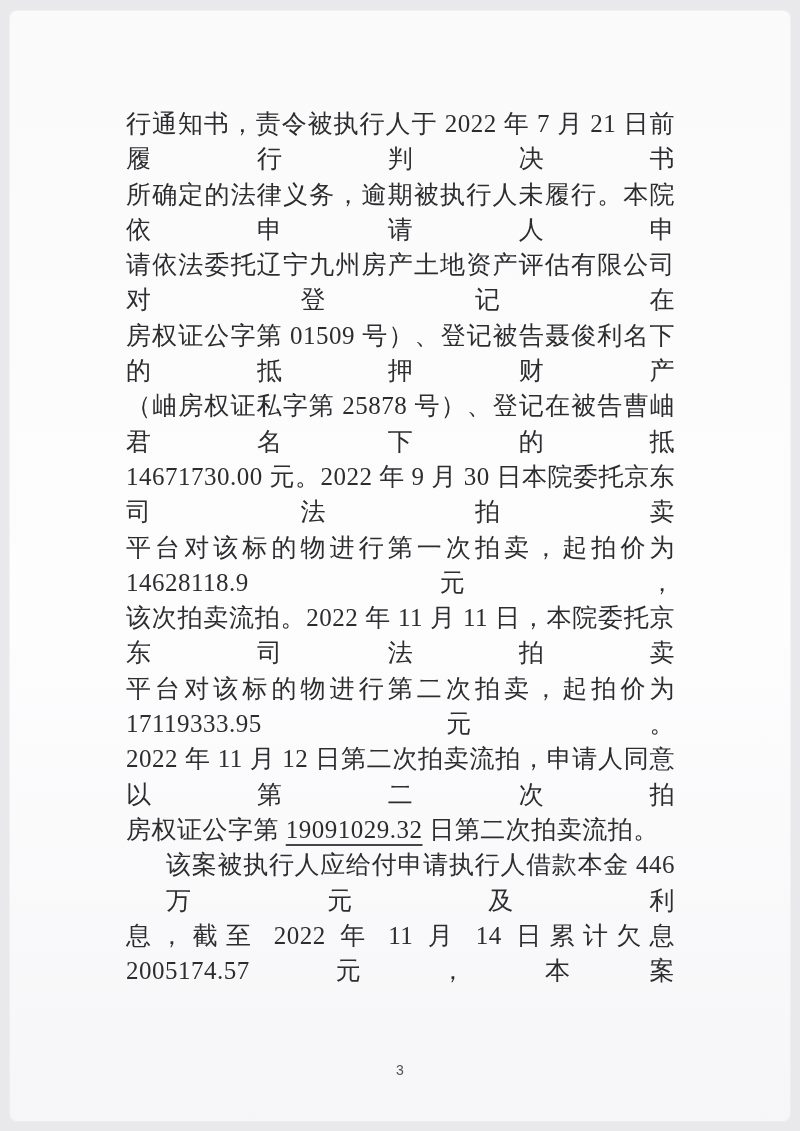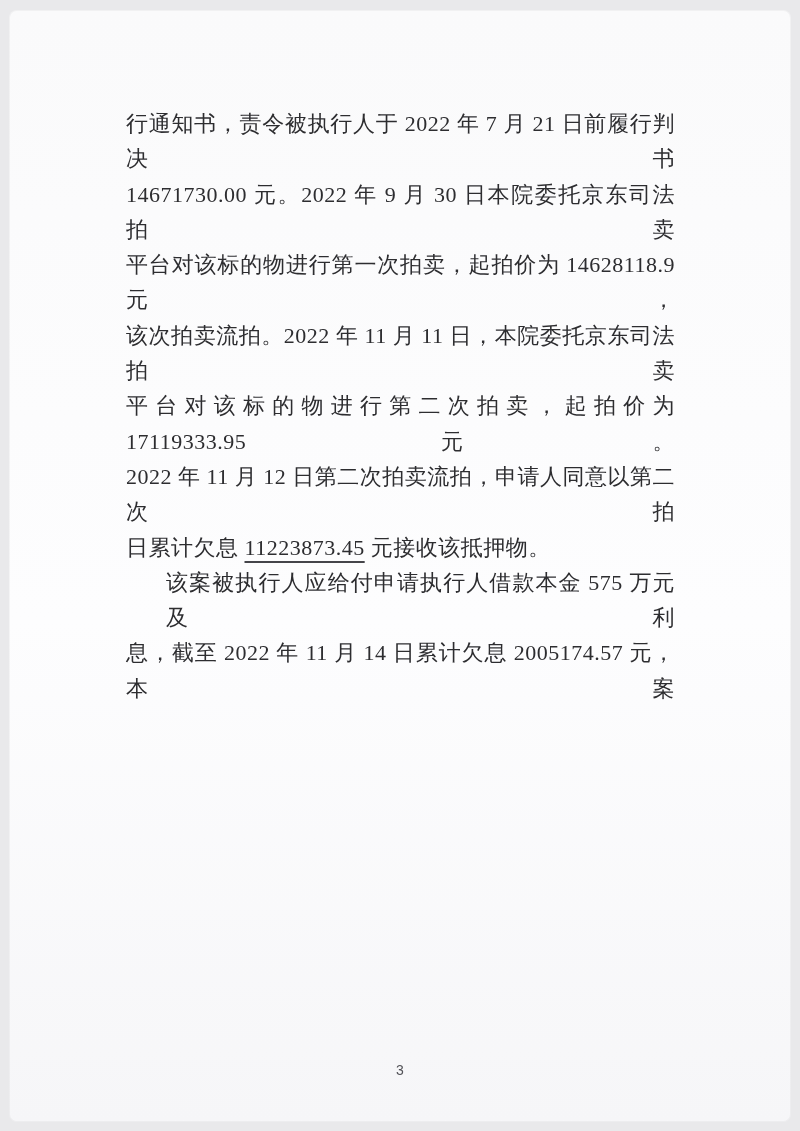--- a/index.html
+++ b/index.html
@@ -22,21 +22,21 @@
     height: 1112px;
     background: linear-gradient(180deg, #fafafb 0%, #fdfdfe 55%, #f6f6f8 100%);
     border-radius: 8px;
     box-shadow: inset 0 0 0 1px rgba(0,0,0,0.035);
   }
   .textblock {
     position: absolute;
     left: 117px;
     top: 96px;
     width: 549px;
-    font-size: 22px;
+    font-size: 25px;
     line-height: 35.3px;
     color: #2d2d30;
     letter-spacing: 0.5px;
   }
   .line {
     text-align: left;
   }
   .line.justify {
     text-align: justify;
     text-align-last: justify;
@@ -61,24 +61,28 @@
     font-size: 14px;
     color: #525257;
   }
 </style>
 </head>
 <body style="background: rgb(233, 233, 235);">
 
 <div class="paper">
   <div class="textblock" id="doc-body" style="color: rgb(45, 45, 48);">
       <div class="line justify"><span class="seg m-plain">行通知书，责令被执行人于 2022 年 7 月 21 日前履行判决书</span></div>
+      <div class="line justify"><span class="seg m-plain">所确定的法律义务，逾期被执行人未履行。本院依申请人申</span></div>
+      <div class="line justify"><span class="seg m-plain">请依法委托辽宁九州房产土地资产评估有限公司对登记在</span></div>
+      <div class="line justify"><span class="seg m-plain">房权证公字第 01509 号）、登记被告聂俊利名下的抵押财产</span></div>
+      <div class="line justify"><span class="seg m-plain">（岫房权证私字第 25878 号）、登记在被告曹岫君名下的抵</span></div>
       <div class="line justify"><span class="seg m-plain">14671730.00 元。2022 年 9 月 30 日本院委托京东司法拍卖</span></div>
       <div class="line justify"><span class="seg m-plain">平台对该标的物进行第一次拍卖，起拍价为 14628118.9 元，</span></div>
       <div class="line justify"><span class="seg m-plain">该次拍卖流拍。2022 年 11 月 11 日，本院委托京东司法拍卖</span></div>
       <div class="line justify"><span class="seg m-plain">平台对该标的物进行第二次拍卖，起拍价为 17119333.95 元。</span></div>
       <div class="line justify"><span class="seg m-plain">2022 年 11 月 12 日第二次拍卖流拍，申请人同意以第二次拍</span></div>
-      <div class="line"><span class="seg m-plain">日累计欠息 </span><span class="seg m-underline">11223873.45</span><span class="seg m-plain"> 元接收该抵押物。</span></div>
-      <div class="line justify indent"><span class="seg m-plain">该案被执行人应给付申请执行人借款本金 575 万元及利</span></div>
+      <div class="line"><span class="seg m-plain">房权证公字第 </span><span class="seg m-underline">19091029.32</span><span class="seg m-plain"> 日第二次拍卖流拍。</span></div>
+      <div class="line justify indent"><span class="seg m-plain">该案被执行人应给付申请执行人借款本金 446 万元及利</span></div>
       <div class="line justify"><span class="seg m-plain">息，截至 2022 年 11 月 14 日累计欠息 2005174.57 元，本案</span></div>
       <div class="line justify"></div>
     </div>
   <div class="pagenum">3</div>
 </div>
 
 </body></html>

